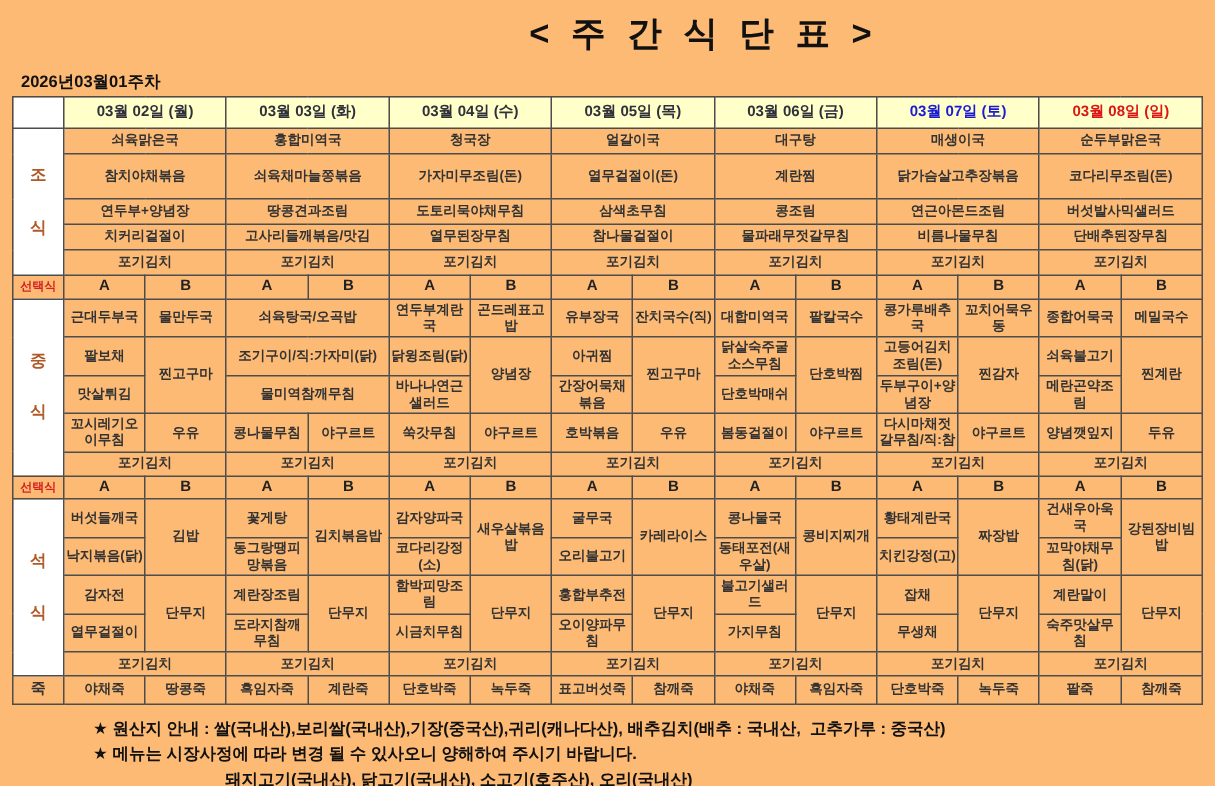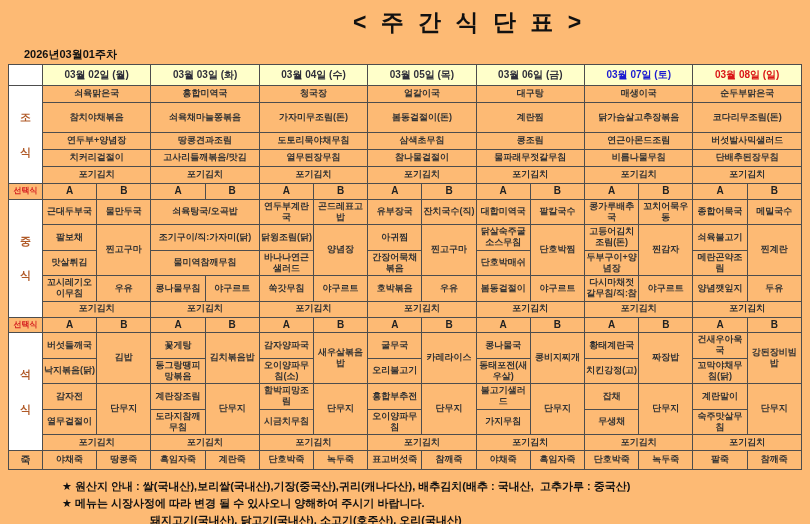--- a/index.html
+++ b/index.html
@@ -1,20 +1,20 @@
 <!DOCTYPE html>
 <html><head>
 <meta charset="utf-8">
 <style>
   html,body{margin:0;padding:0;background:#ffffff;}
   .page{position:relative;width:810px;height:524px;background:#fdba74;overflow:hidden;
         font-family:"Liberation Sans","DejaVu Sans",sans-serif;}
   .title{padding-top:7px;padding-left:128px;text-align:center;font-size:23px;font-weight:bold;
          letter-spacing:4px;color:#111;}
-  .week{margin:9px 0 2px 24px;font-size:11px;font-weight:bold;color:#111;}
+  .week{margin:9px 0 2px 14px;font-size:11px;font-weight:bold;color:#111;}
   table{border-collapse:collapse;table-layout:fixed;width:794px;margin:0 8px;}
   td{border:1px solid #4d4d4d;font-size:9px;font-weight:bold;color:#333;text-align:center;
      vertical-align:middle;padding:1px 1px;line-height:1.25;word-break:break-all;}
   .corner{background:#ffffff;}
   .dh{background:#ffffca;font-size:10px;color:#30303a;}
   .dh.sat{color:#1b1bd1;margin-top:36px;}
   .dh.sun{color:#da1616;}
   .lbl{color:#b05a28;font-size:11px;background:#fff;}
   .vtext{width:1.3em;margin:0 auto;word-break:break-all;line-height:3.1;}
   .sel{color:#d42222;font-size:8px;padding:0;}
@@ -58,21 +58,21 @@
       <td colspan="2">청국장</td>
       <td colspan="2">얼갈이국</td>
       <td colspan="2">대구탕</td>
       <td colspan="2">매생이국</td>
       <td colspan="2">순두부맑은국</td>
     </tr>
     <tr style="height:30px">
       <td colspan="2">참치야채볶음</td>
       <td colspan="2">쇠육채마늘쫑볶음</td>
       <td colspan="2">가자미무조림(돈)</td>
-      <td colspan="2">봄동겉절이(돈)</td>
+      <td colspan="2">열무겉절이(돈)</td>
       <td colspan="2">계란찜</td>
       <td colspan="2">닭가슴살고추장볶음</td>
       <td colspan="2">코다리무조림(돈)</td>
     </tr>
     <tr style="height:17px">
       <td colspan="2">연두부+양념장</td>
       <td colspan="2">땅콩견과조림</td>
       <td colspan="2">도토리묵야채무침</td>
       <td colspan="2">삼색초무침</td>
       <td colspan="2">콩조림</td>
@@ -217,21 +217,21 @@
       <td>콩나물국</td>
           <td rowspan="2">콩비지찌개</td>
       <td>황태계란국</td>
           <td rowspan="2">짜장밥</td>
       <td>건새우아욱국</td>
           <td rowspan="2">강된장비빔밥</td>
     </tr>
     <tr style="height:22px">
       <td>낙지볶음(닭)</td>
       <td>동그랑땡피망볶음</td>
-      <td>오이양파무침(소)</td>
+      <td>코다리강정(소)</td>
       <td>오리불고기</td>
       <td>동태포전(새우살)</td>
       <td>치킨강정(고)</td>
       <td>꼬막야채무침(닭)</td>
     </tr>
     <tr style="height:20px">
       <td>감자전</td>
           <td rowspan="2">단무지</td>
       <td>계란장조림</td>
           <td rowspan="2">단무지</td>

